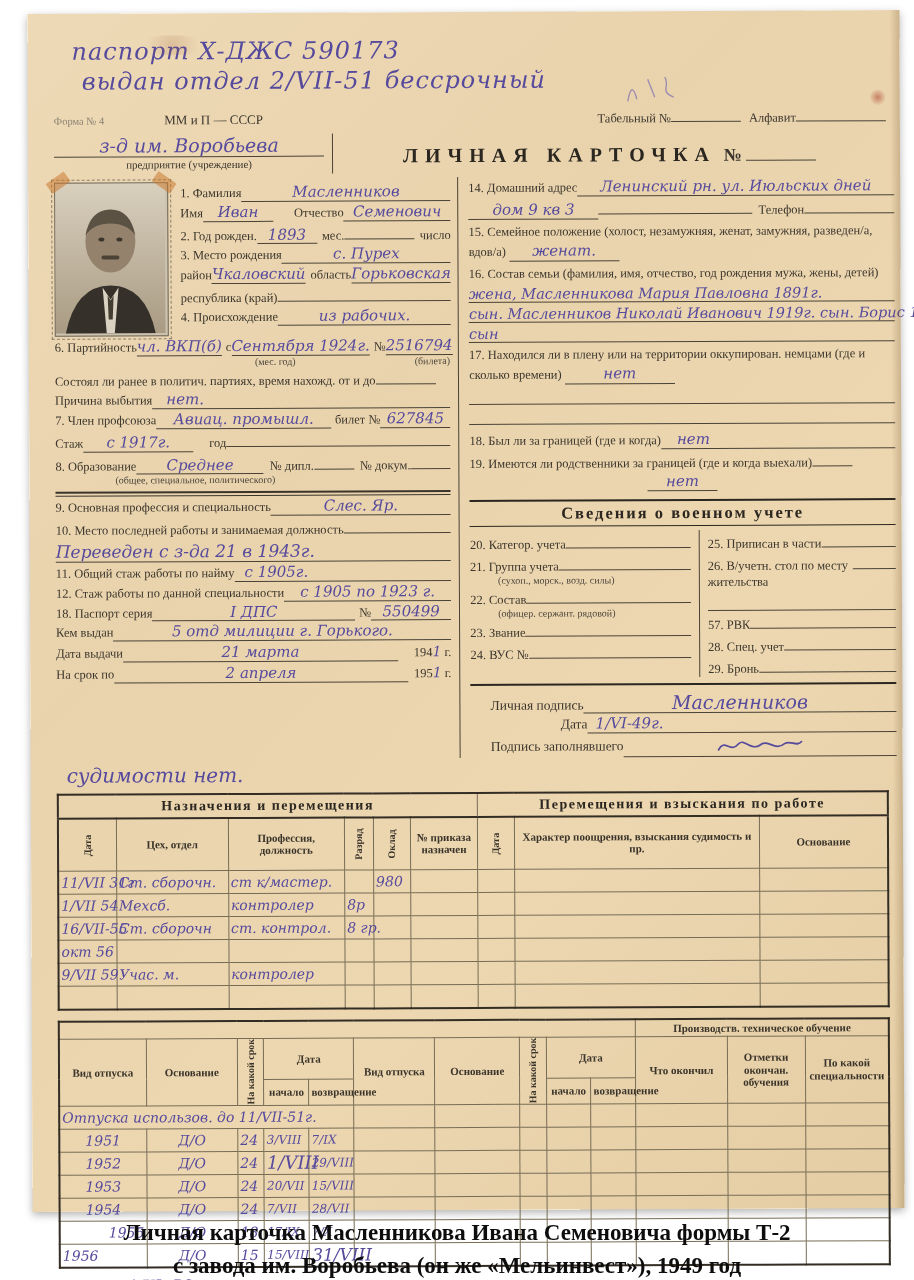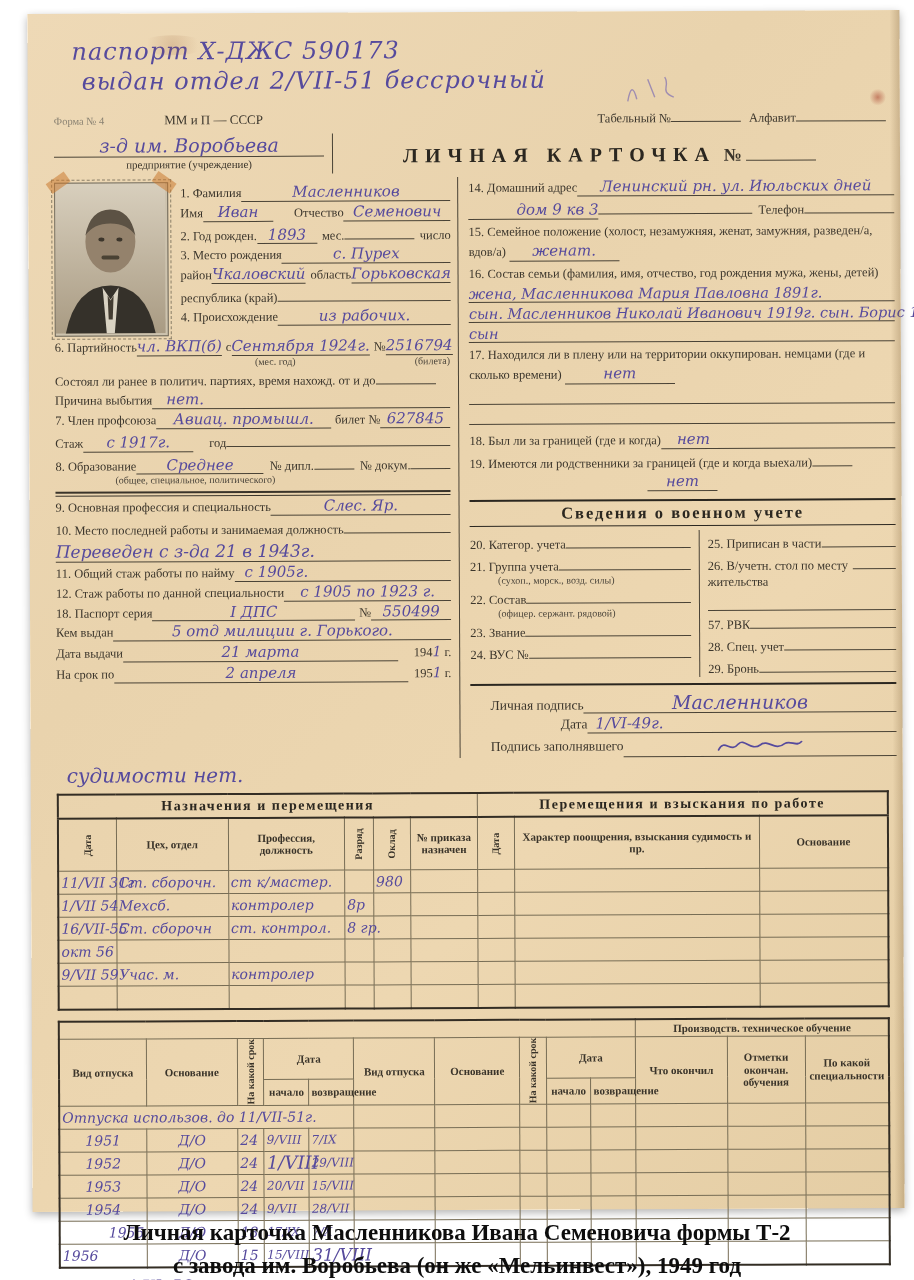--- a/index.html
+++ b/index.html
@@ -275,21 +275,21 @@
         <span class="lbl" style="margin-left:3px">г.</span>
         </div>
     </div>
 
     <div class="col-r">
       <div class="fline">
           <span class="lbl">14. Домашний адрес</span>
         <span class="val hw">Ленинский рн. ул. Июльских дней</span>
         </div>
       <div class="fline">
-          <span class="hw inl" style="min-width:130px;text-align:right">дом 9 кв 3</span>
+          <span class="hw inl" style="min-width:130px;text-align:center">дом 9 кв 3</span>
         <span class="bl" style="flex:1"></span>
         <span class="lbl" style="margin-left:6px">Телефон</span>
         <span class="bl w90"></span>
         </div>
 
       <div class="para">
         <span>15. Семейное положение (холост, незамужняя, женат, замужняя, разведен/а, вдов/а)</span>
         <span class="hw inl">женат.</span></div>
 
       <div class="para">16. Состав семьи (фамилия, имя, отчество, год рождения мужа, жены, детей)</div>
@@ -556,21 +556,21 @@
           <td class="cell"></td>
           <td class="cell"></td>
           <td class="cell"></td>
           <td class="cell"></td>
           <td class="cell"></td>
     </tr>
     <tr>
       <td class="cell hwc" style="text-align:center">1951</td>
           <td class="cell hwc" style="text-align:center">Д/О</td>
           <td class="cell hwc">24</td>
-          <td class="cell hwc" style="font-size:12px">9/VIII</td>
+          <td class="cell hwc" style="font-size:12px">3/VIII</td>
           <td class="cell hwc" style="font-size:12px">7/IX</td>
       <td class="cell"></td>
           <td class="cell"></td>
           <td class="cell"></td>
           <td class="cell"></td>
           <td class="cell"></td>
           <td class="cell"></td>
           <td class="cell"></td>
           <td class="cell"></td>
     </tr>
@@ -601,21 +601,21 @@
           <td class="cell"></td>
           <td class="cell"></td>
           <td class="cell"></td>
           <td class="cell"></td>
           <td class="cell"></td>
     </tr>
     <tr>
       <td class="cell hwc" style="text-align:center">1954</td>
           <td class="cell hwc" style="text-align:center">Д/О</td>
           <td class="cell hwc">24</td>
-          <td class="cell hwc" style="font-size:12px">9/VII</td>
+          <td class="cell hwc" style="font-size:12px">7/VII</td>
           <td class="cell hwc" style="font-size:12px">28/VII</td>
       <td class="cell"></td>
           <td class="cell"></td>
           <td class="cell"></td>
           <td class="cell"></td>
           <td class="cell"></td>
           <td class="cell"></td>
           <td class="cell"></td>
           <td class="cell"></td>
     </tr>

